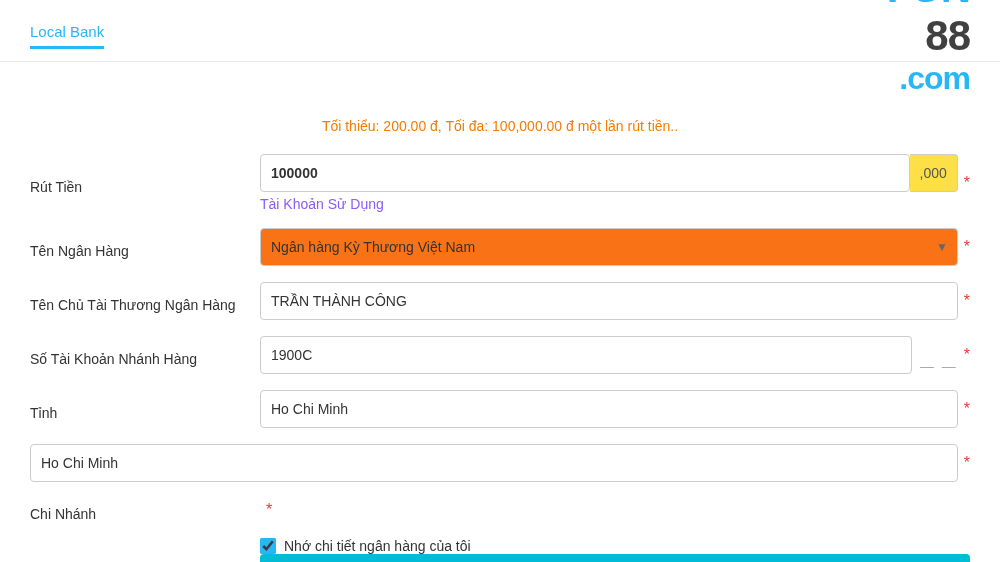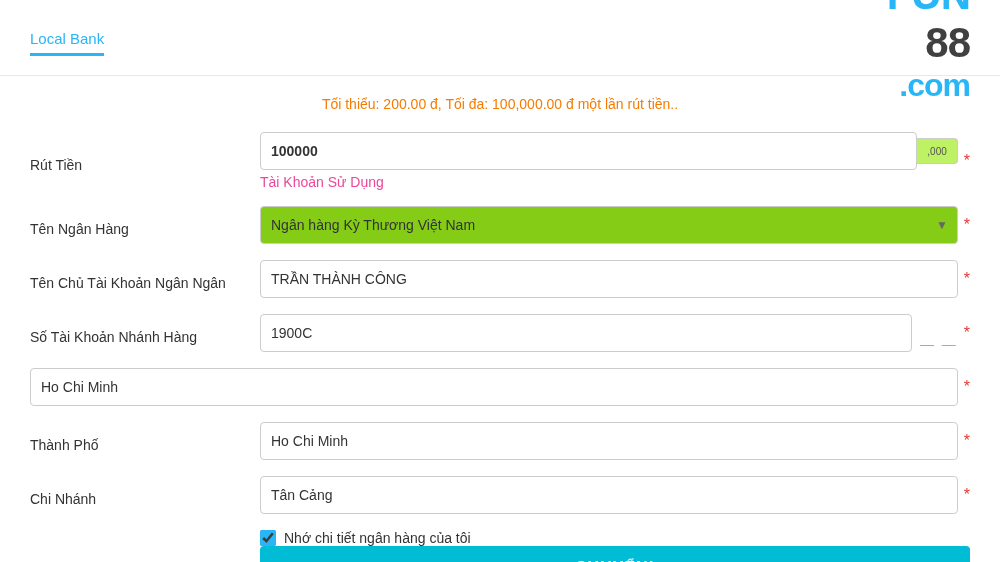--- a/index.html
+++ b/index.html
@@ -11,21 +11,21 @@
       overflow: hidden;
     }
 
     
     .header {
       display: flex;
       align-items: center;
       justify-content: space-between;
       padding: 0 30px;
       border-bottom: 1px solid #e8e8e8;
-      height: 76px;
+      height: 62px;
     }
 
     .tab-local-bank {
       display: flex;
       flex-direction: column;
       align-items: center;
       color: #29b6f6;
       font-size: 15px;
       cursor: pointer;
       padding-bottom: 6px;
@@ -59,20 +59,21 @@
     
     .main {
       padding: 20px 30px 30px 30px;
     }
 
     .info-text {
       color: #f57c00;
       font-size: 14px;
       margin-bottom: 20px;
       text-align: center;
+      margin-top: 36px;
     }
 
     .form-row {
       display: flex;
       align-items: center;
       margin-bottom: 16px;
     }
 
     .form-label {
       width: 230px;
@@ -117,55 +118,55 @@
       border: 1px solid #ccc;
       border-radius: 4px 0 0 4px;
       padding: 6px 10px;
       font-size: 14px;
       color: #333;
       outline: none;
       font-weight: bold;
     }
 
     .amount-suffix {
-      height: 26px;
-      background: #bef264;
+      height: 38px;
+      background: #fde047;
       border: 1px solid #ccc;
       border-left: none;
       border-radius: 0 4px 4px 0;
       padding: 0 10px;
       display: flex;
       align-items: center;
-      font-size: 10px;
+      font-size: 14px;
       color: #555;
     }
 
     .account-link {
-      color: #ec4899;
+      color: #8b5cf6;
       font-size: 14px;
       cursor: pointer;
       text-decoration: none;
       display: block;
       margin-top: 4px;
     }
 
     .select-wrapper {
       position: relative;
     }
 
     .select-wrapper select {
       width: 100%;
       height: 38px;
       border: 1px solid #ccc;
       border-radius: 4px;
       padding: 6px 30px 6px 10px;
       font-size: 14px;
       color: #333;
       appearance: none;
-      background: #84cc16;
+      background: #f97316;
       outline: none;
       cursor: pointer;
     }
 
     .select-arrow {
       position: absolute;
       right: 10px;
       top: 50%;
       transform: translateY(-50%);
       pointer-events: none;
@@ -264,58 +265,55 @@
         <option>Ngân hàng BIDV</option>
         <option>Ngân hàng VietinBank</option>
         <option>Ngân hàng Agribank</option>
       </select>
       <span class="select-arrow">▼</span>
     </div>
     <span class="required-star">*</span>
   </div>
 
   <div class="form-row">
-    <div class="form-label">Tên Chủ Tài Khoản Ngân Ngân</div>
+    <div class="form-label">Tên Chủ Tài Thương Ngân Hàng</div>
     <div class="form-field">
       <input type="text" value="TRẦN THÀNH CÔNG" style="">
     </div>
     <span class="required-star">*</span>
   </div>
 
   <div class="form-row">
     <div class="form-label">Số Tài Khoản Nhánh Hàng</div>
     <div class="form-field">
       <div class="account-number-field">
         <input type="text" value="1900C" style="">
         <span class="account-mask">—    —</span>
       </div>
     </div>
     <span class="required-star">*</span>
   </div>
 
   <div class="form-row">
+    <div class="form-label">Tỉnh</div>
     <div class="form-field">
       <input type="text" value="Ho Chi Minh" style="">
     </div>
     <span class="required-star">*</span>
   </div>
 
   <div class="form-row">
-    <div class="form-label">Thành Phố</div>
     <div class="form-field">
       <input type="text" value="Ho Chi Minh" style="">
     </div>
     <span class="required-star">*</span>
   </div>
 
   <div class="form-row">
     <div class="form-label">Chi Nhánh</div>
-    <div class="form-field">
-      <input type="text" value="Tân Cảng" style="">
-    </div>
     <span class="required-star">*</span>
   </div>
 
   <div class="checkbox-row">
     <input type="checkbox" id="remember" checked="" style="">
     <label for="remember" class="checkbox-label">Nhớ chi tiết ngân hàng của tôi</label>
   </div>
 
   <button class="submit-btn">CHUYỂN!</button>
 

